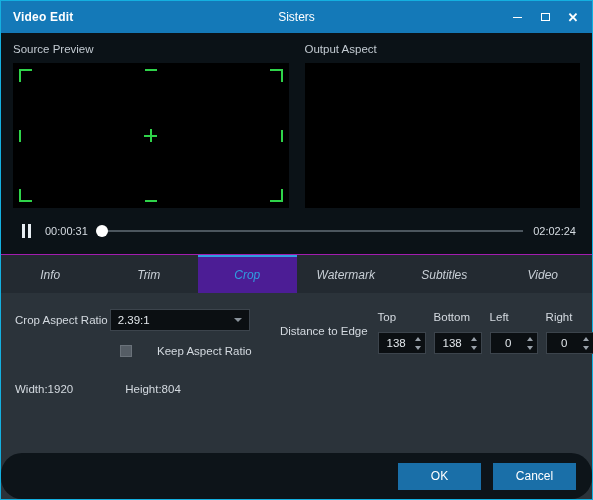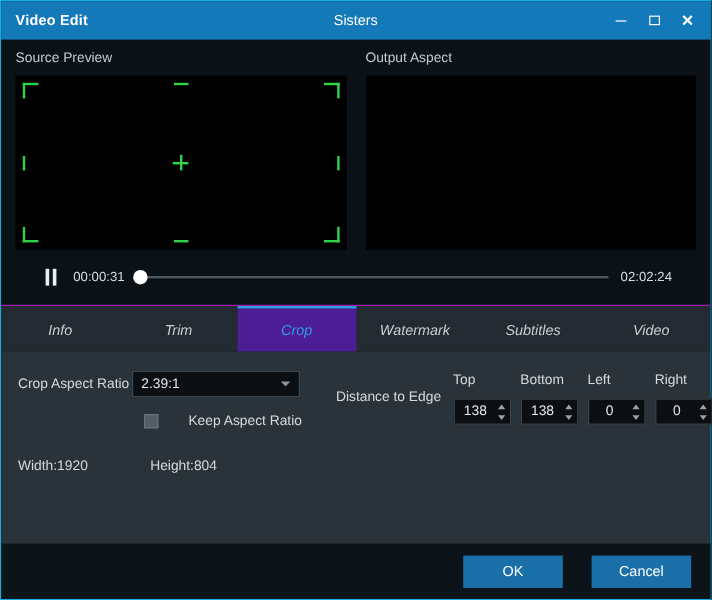--- a/index.html
+++ b/index.html
@@ -147,21 +147,21 @@
   }
   .crosshair::before { left: 0; top: 5.5px; width: 13px; height: 2px; }
   .crosshair::after  { top: 0; left: 5.5px; height: 13px; width: 2px; }
 
   
   .transport {
     background: #0b1217;
     height: 46px;
     display: flex;
     align-items: center;
-    padding: 0 32px;
+    padding: 0 16px;
     gap: 10px;
   }
   .play-btn {
     width: 18px; height: 18px;
     display: flex; align-items: center; justify-content: center;
     gap: 3px;
     cursor: default;
   }
   .play-btn i {
     display: block;
@@ -365,23 +365,24 @@
 
   
   .footer {
     position: absolute;
     left: 0; right: 0; bottom: 0;
     height: 46px;
     background: #0d1419;
     display: flex;
     align-items: center;
     justify-content: flex-end;
-    gap: 24px;
+    gap: 12px;
     padding-right: 16px;
     box-sizing: border-box;
+    border-radius: 21px;
   }
   .btn {
     width: 83px;
     height: 27px;
     background: #1a6fa8;
     color: #ffffff;
     font-size: 12px;
     display: flex;
     align-items: center;
     justify-content: center;

